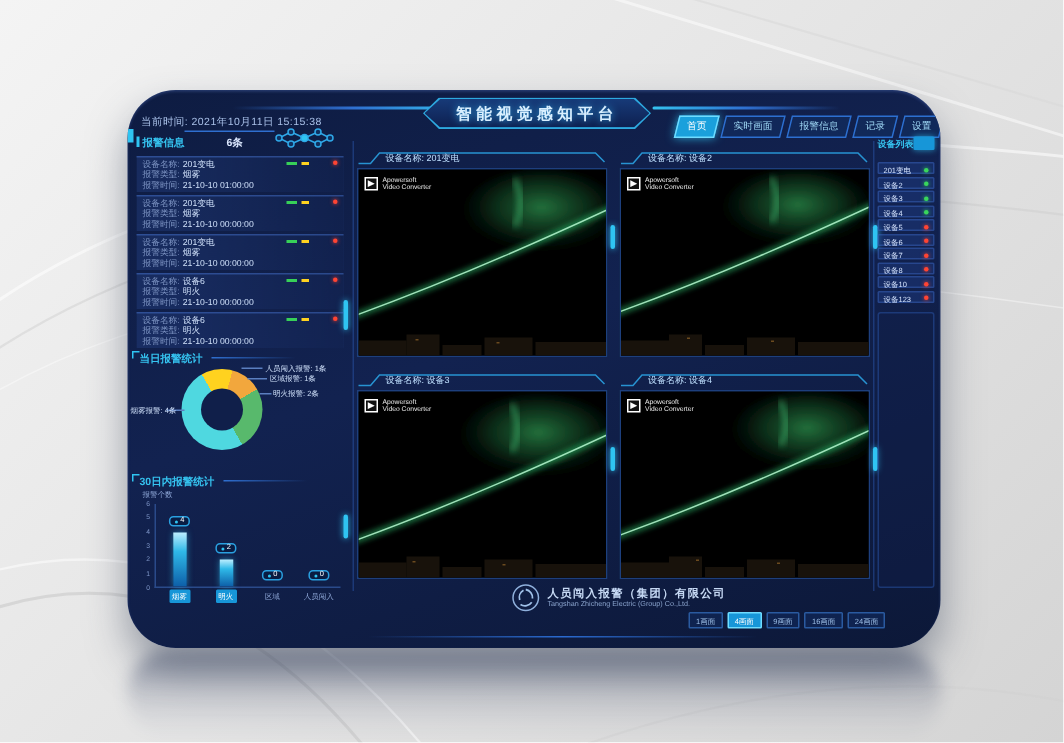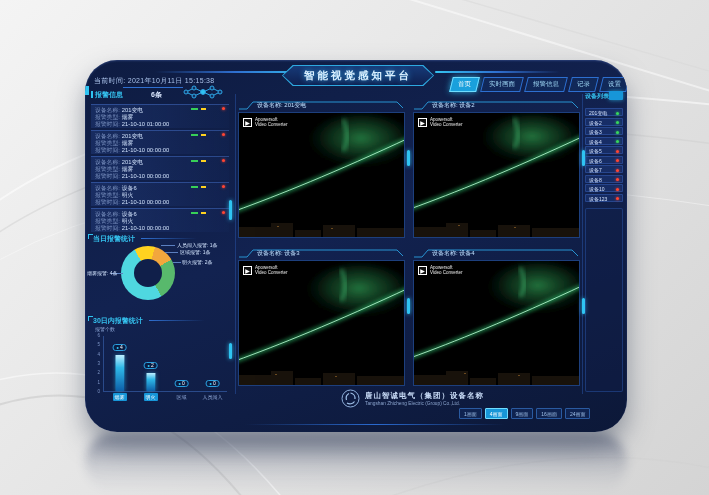--- a/index.html
+++ b/index.html
@@ -524,21 +524,21 @@
     <div class="dl-empty"></div>
 
     <svg class="logo" width="19" height="19">
       <circle cx="9.5" cy="9.5" r="8.5" stroke="#8fb0dc" stroke-width="1" fill="none"></circle>
       <g stroke="#9fc0e8" stroke-width="1.2" fill="none">
         <path d="M9.5,4 a5.5,5.5 0 0 1 4.5,6"></path>
         <path d="M13.5,12.5 a5.5,5.5 0 0 1 -7.5,1.5"></path>
         <path d="M5.5,11 a5.5,5.5 0 0 1 2.5,-6.5"></path>
       </g>
     </svg>
-    <div class="co-cn">唐山智诚电气（集团）设备名称</div>
+    <div class="co-cn">人员闯入报警（集团）有限公司</div>
     <div class="co-en">Tangshan Zhicheng Electric (Group) Co.,Ltd.</div>
     <div class="lay-btns">
       <div class="lay-btn">1画面</div>
       <div class="lay-btn active">4画面</div>
       <div class="lay-btn">9画面</div>
       <div class="lay-btn">16画面</div>
       <div class="lay-btn">24画面</div>
     </div>
     <div class="bline"></div>
   </div>

